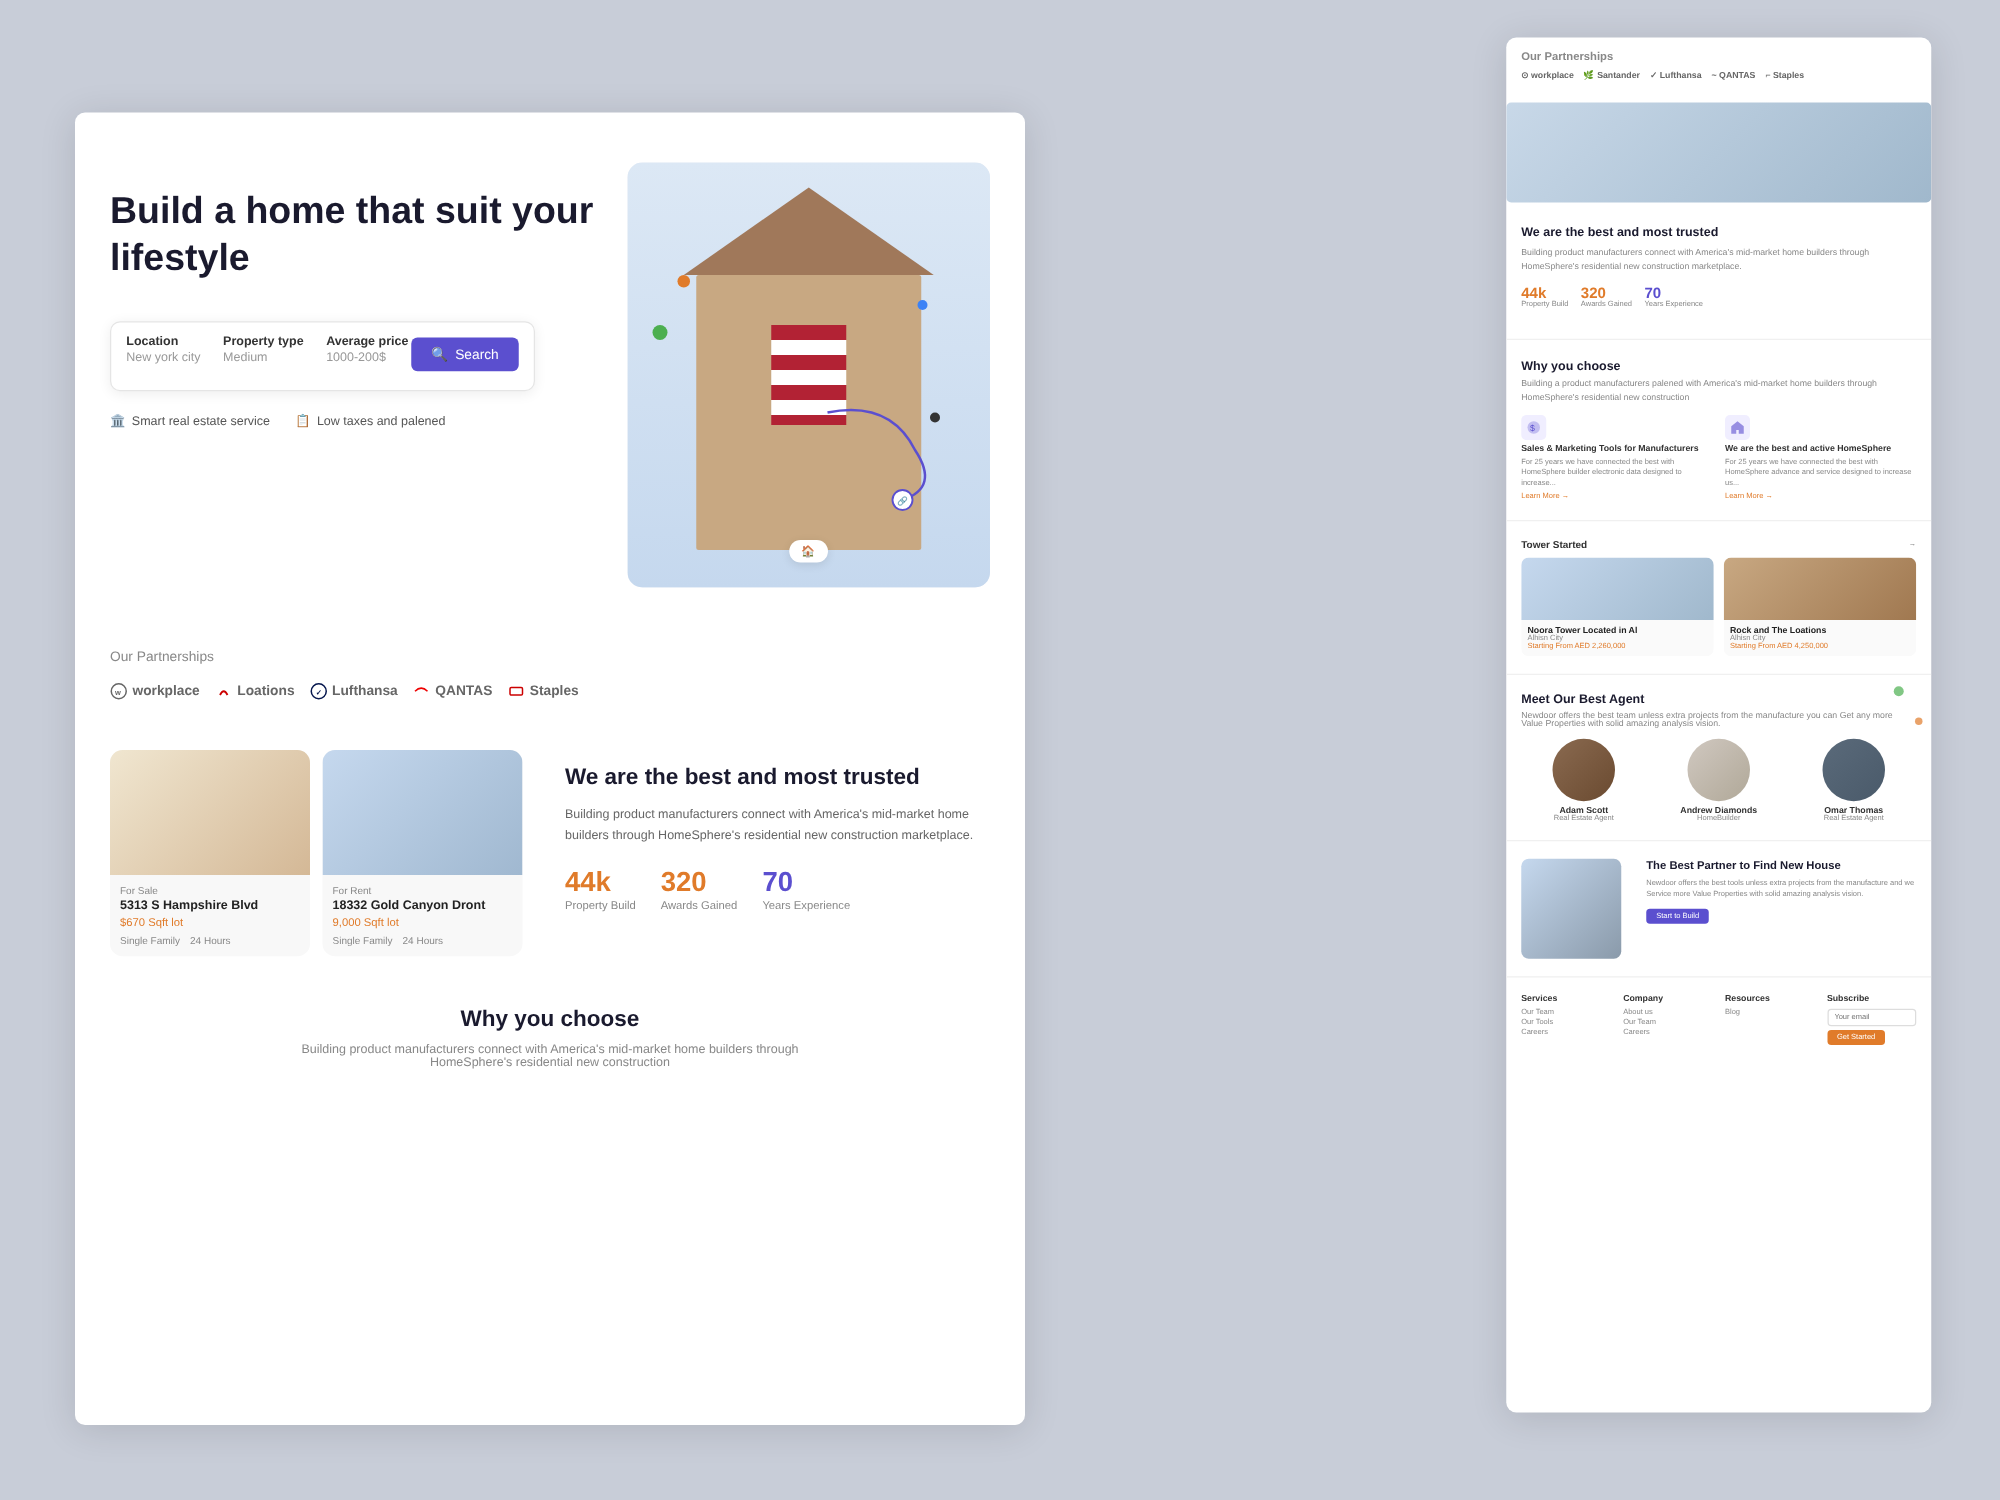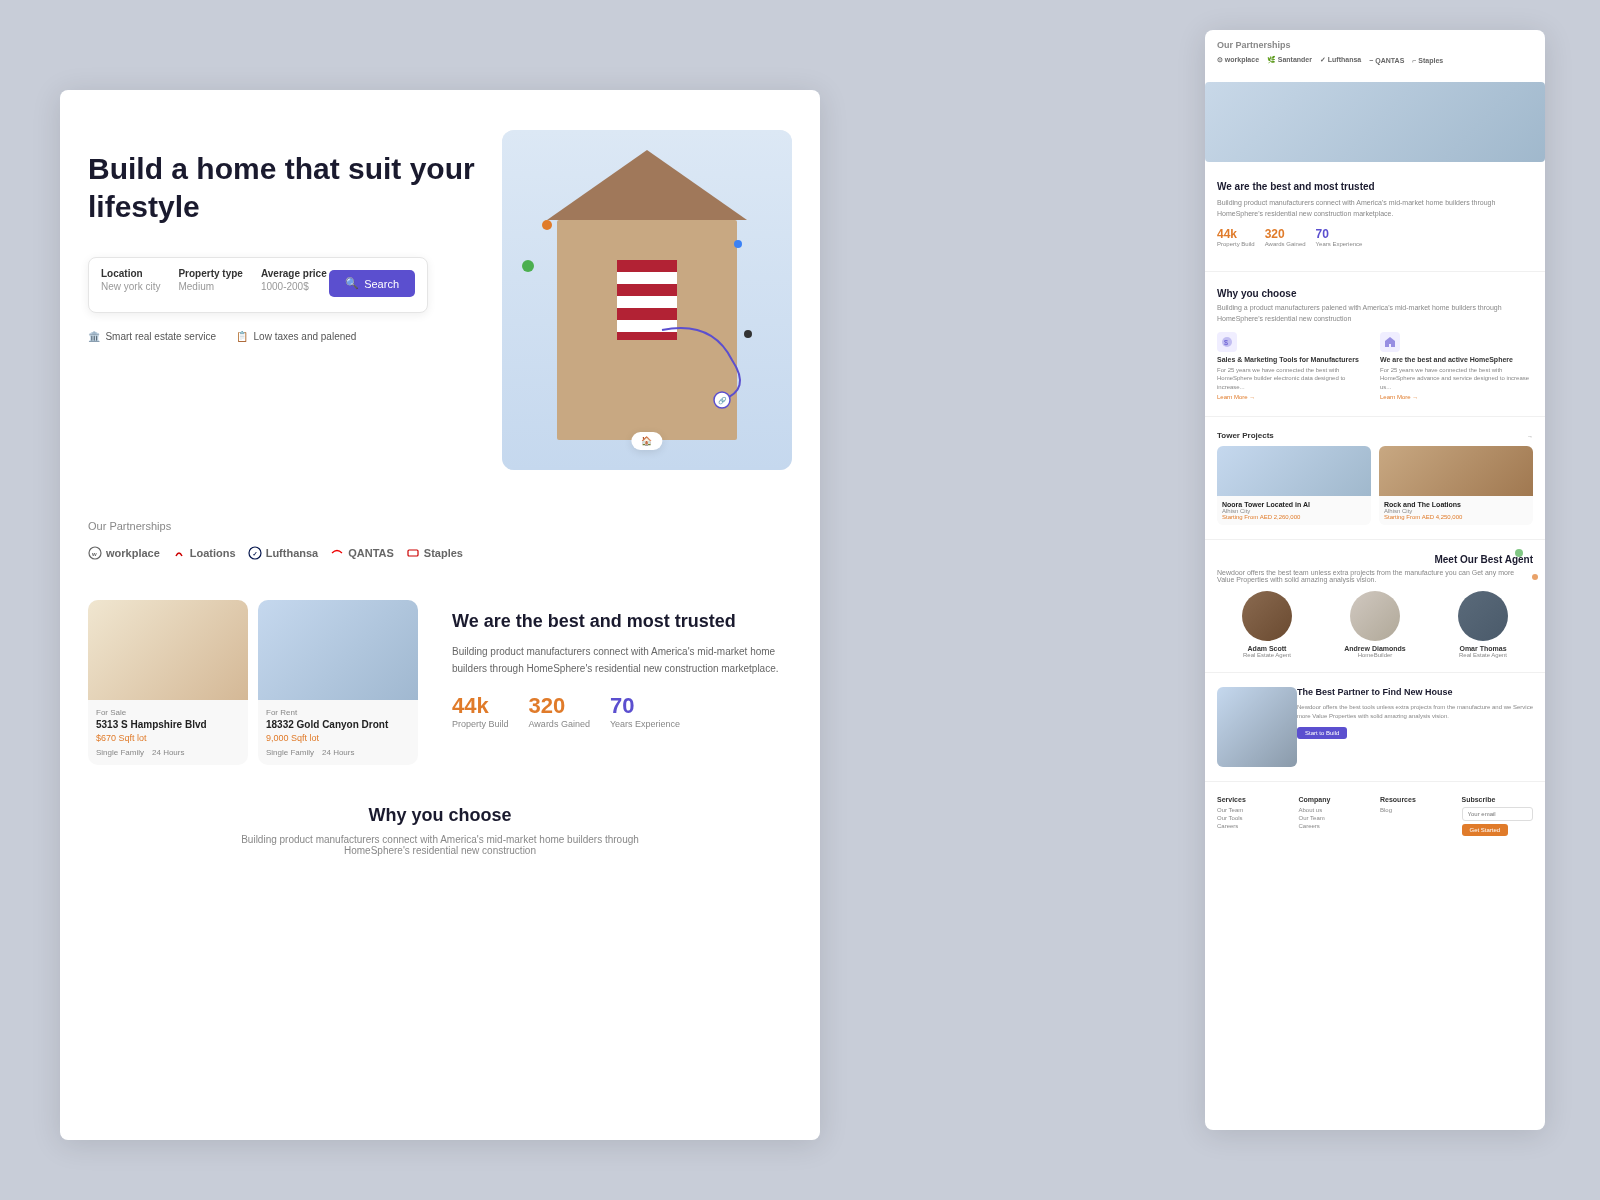--- a/index.html
+++ b/index.html
@@ -362,32 +362,32 @@
     .back-prop-card { flex: 1; border-radius: 6px; overflow: hidden; }
     .back-prop-img { height: 50px; }
     .back-prop-img.apt { background: linear-gradient(135deg, #c5d8ee, #a0b8cc); }
     .back-prop-img.house { background: linear-gradient(135deg, #c8a882, #a07850); }
     .back-prop-info { padding: 5px; background: #fafafa; }
     .back-prop-name { font-size: 7px; font-weight: 600; color: #222; }
     .back-prop-loc { font-size: 6px; color: #888; }
     .back-prop-price { font-size: 6px; color: #e07b2a; }
 
     .back-agent-section { padding: 8px 12px; }
-    .back-agent-title { font-size: 10px; font-weight: 700; color: #1a1a2e; margin-bottom: 4px; text-align: right; }
+    .back-agent-title { font-size: 10px; font-weight: 700; color: #1a1a2e; margin-bottom: 4px; }
     .back-agent-desc { font-size: 7px; color: #888; margin-bottom: 8px; }
     .back-agents { display: flex; gap: 8px; }
     .back-agent { flex: 1; text-align: center; }
     .back-agent-photo { width: 50px; height: 50px; border-radius: 50%; margin: 0 auto 4px; }
     .agent1 { background: linear-gradient(135deg, #8a6a50, #6a4a30); }
     .agent2 { background: linear-gradient(135deg, #d0c8c0, #b0a898); }
     .agent3 { background: linear-gradient(135deg, #5a6a7a, #4a5a6a); }
     .back-agent-name { font-size: 7px; font-weight: 600; color: #333; }
     .back-agent-role { font-size: 6px; color: #888; }
 
-    .back-cta { padding: 8px 12px; display: flex; gap: 0; }
+    .back-cta { padding: 8px 12px; display: flex; gap: 20px; }
     .back-cta-img { width: 80px; height: 80px; background: linear-gradient(135deg, #c5d8ee, #8a9aaa); border-radius: 6px; }
     .back-cta-text { flex: 1; }
     .back-cta-title { font-size: 9px; font-weight: 700; color: #1a1a2e; margin-bottom: 4px; line-height: 1.3; }
     .back-cta-desc { font-size: 6px; color: #888; line-height: 1.5; margin-bottom: 6px; }
     .back-cta-btn { background: #5b4fcf; color: #fff; border: none; border-radius: 3px; padding: 3px 8px; font-size: 6px; cursor: pointer; }
 
     .back-footer { padding: 8px 12px; display: flex; gap: 10px; }
     .back-footer-col { flex: 1; }
     .back-footer-title { font-size: 7px; font-weight: 700; color: #333; margin-bottom: 4px; }
     .back-footer-item { font-size: 6px; color: #888; margin-bottom: 2px; }
@@ -458,21 +458,21 @@
         <div class="back-feature-desc">For 25 years we have connected the best with HomeSphere advance and service designed to increase us...</div>
         <div class="back-feature-link">Learn More →</div>
       </div>
     </div>
   </div>
 
   <hr class="back-divider">
 
   <div class="back-prop-section">
     <div class="back-prop-header">
-      <span class="back-prop-title">Tower Projects</span>
+      <span class="back-prop-title">Tower Started</span>
       <span class="back-prop-link">→</span>
     </div>
     <div class="back-props">
       <div class="back-prop-card">
         <div class="back-prop-img apt"></div>
         <div class="back-prop-info">
           <div class="back-prop-name">Noora Tower Located in Al</div>
           <div class="back-prop-loc">Alhisn City</div>
           <div class="back-prop-price">Starting From AED 2,260,000</div>
         </div>

